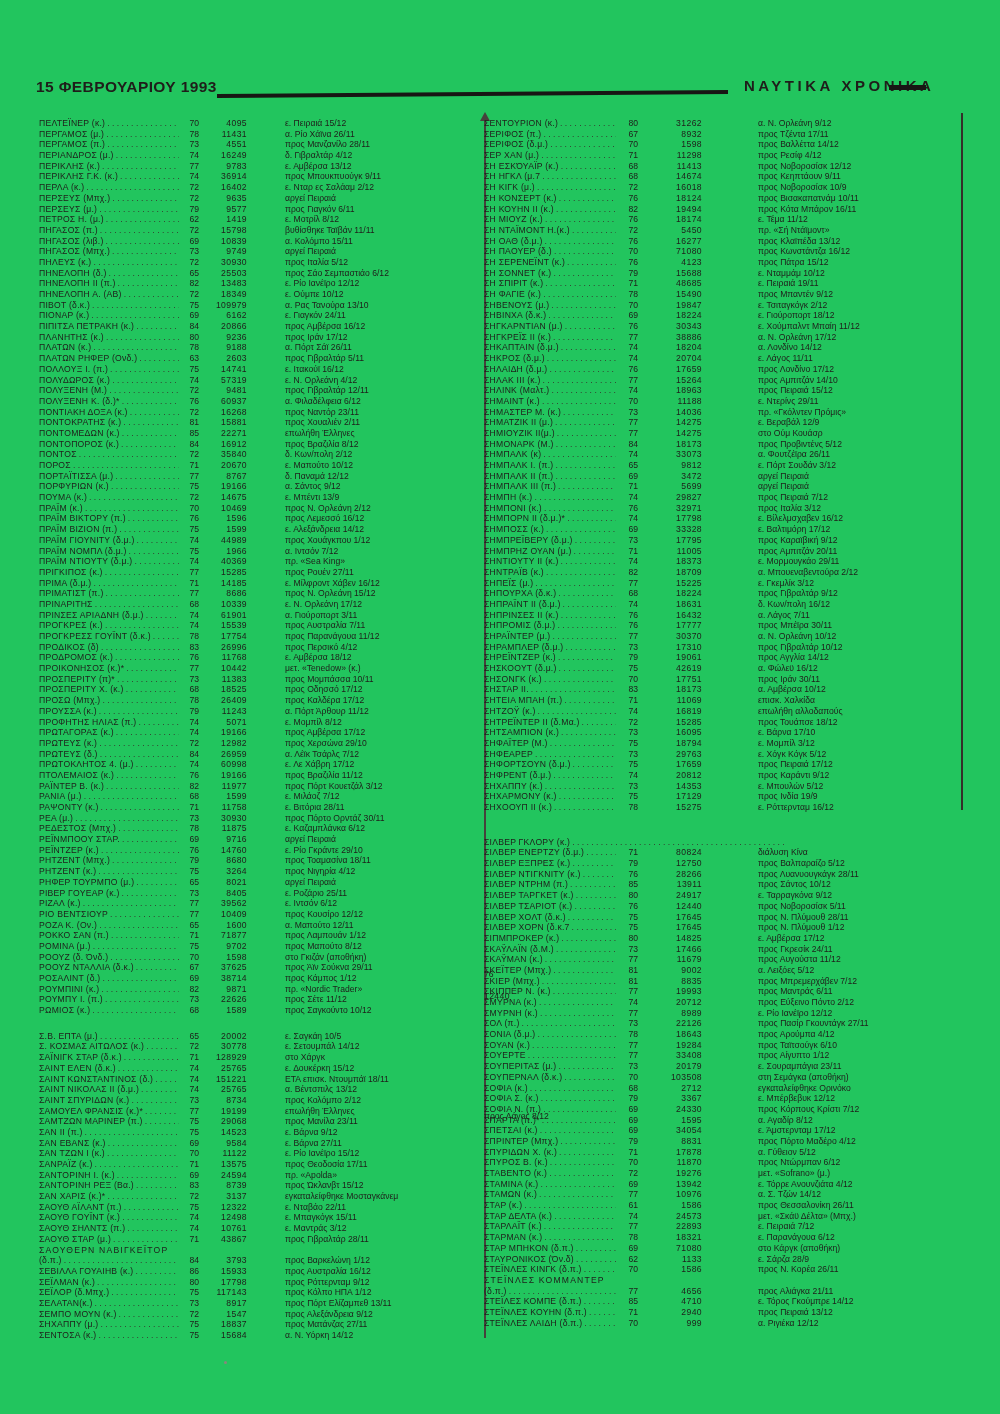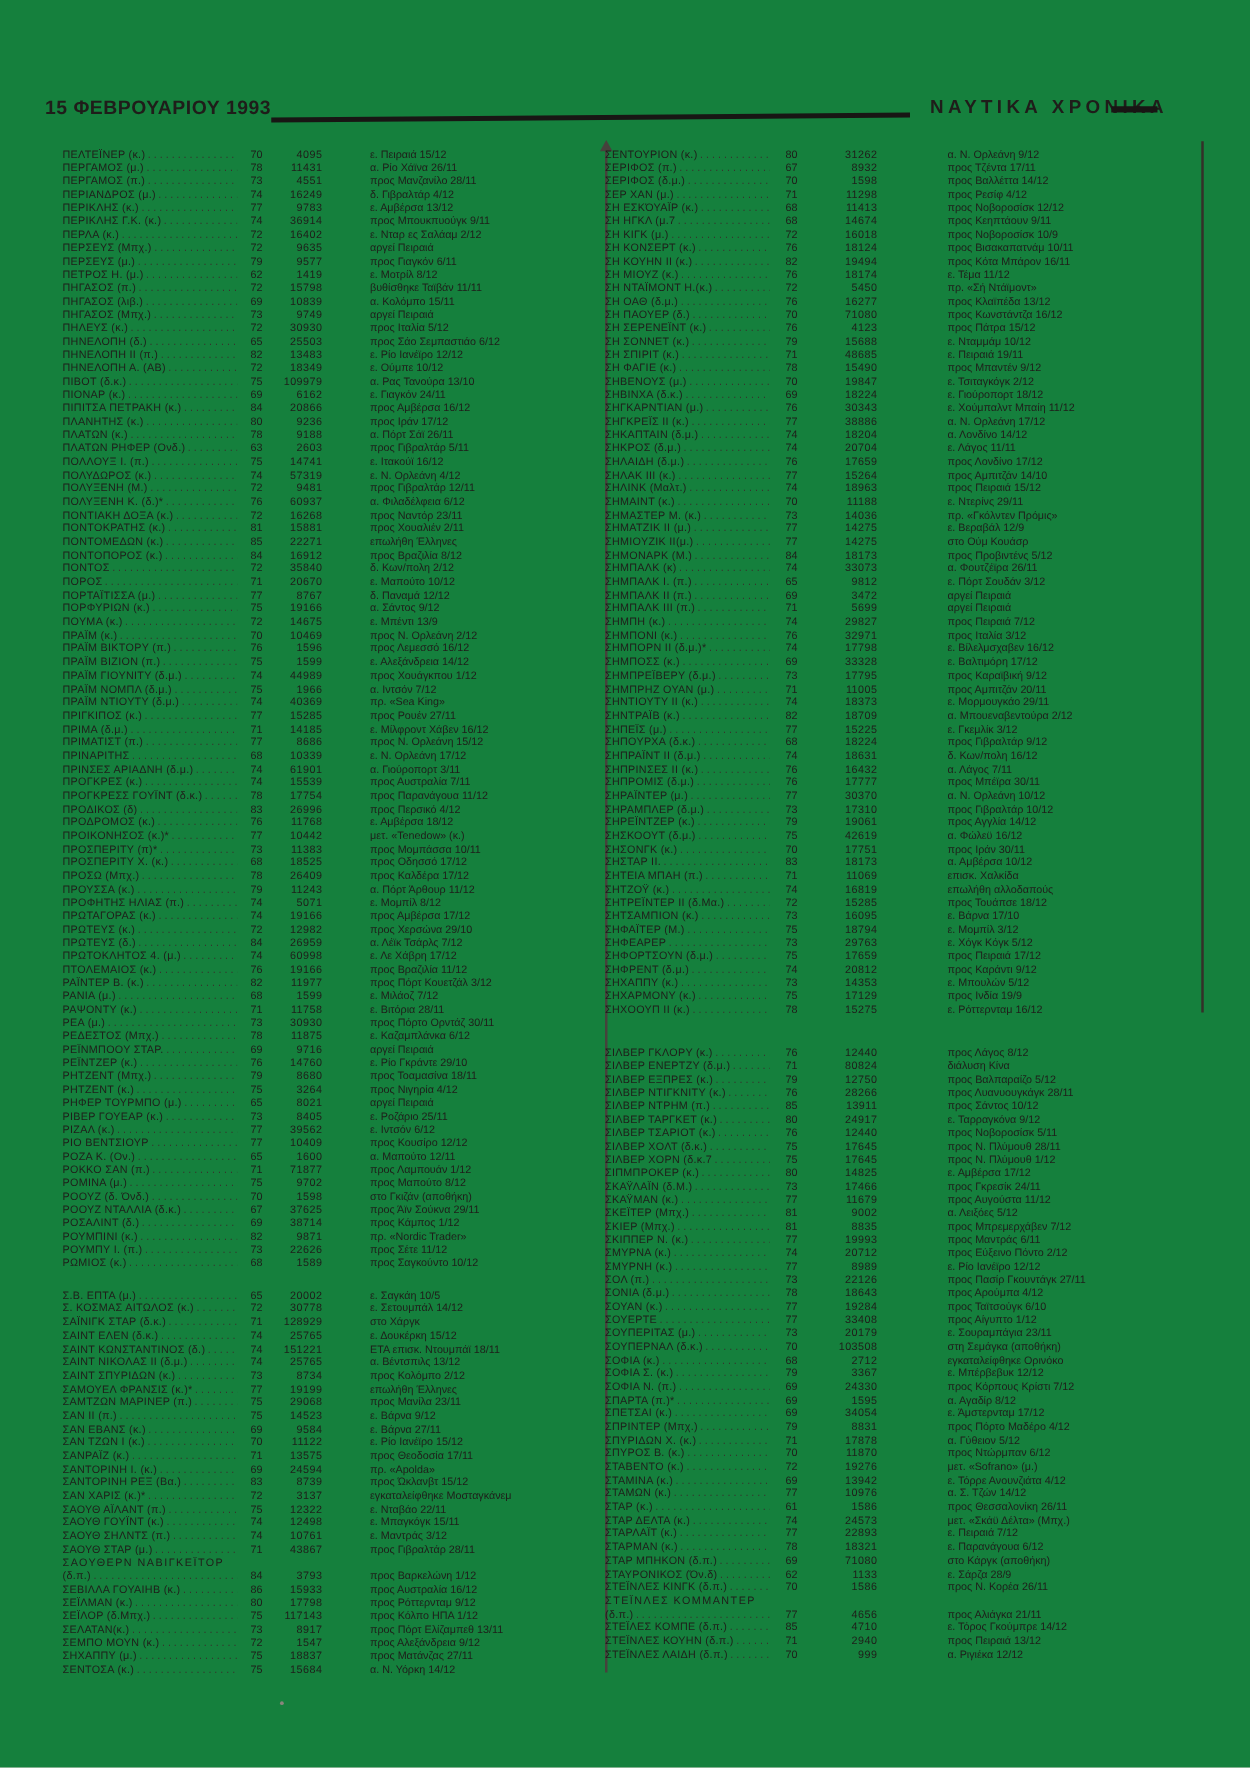--- a/index.html
+++ b/index.html
@@ -1,40 +1,40 @@
 <!DOCTYPE html>
 <html><head>
 <meta charset="utf-8">
 <title>ΝΑΥΤΙΚΑ ΧΡΟΝΙΚΑ — 15 ΦΕΒΡΟΥΑΡΙΟΥ 1993</title>
 <style>
   html,body{margin:0;padding:0;background:#d8d6d0;}
   .page{
     position:relative; width:1000px; height:1414px; margin:0 auto;
-    background:#15803d;
+    background:#22c55e;
     font-family:"Liberation Sans", sans-serif;
     color:#1f1d1a; overflow:hidden;
   }
   
   .hdr-date{position:absolute; left:36px; top:78px; font-size:15.5px; font-weight:bold; letter-spacing:0.4px; white-space:nowrap;}
   .hdr-rule{position:absolute; left:217px; top:92px; width:511px; height:3.5px; background:#181614; transform:rotate(-0.45deg);}
   .hdr-title{position:absolute; left:744px; top:77px; font-size:15px; font-weight:bold; letter-spacing:3.5px; white-space:nowrap;}
   .hdr-dash{position:absolute; left:889px; top:85px; width:37px; height:4.5px; background:#181614;}
   
   .divider{position:absolute; left:484px; top:120px; width:1.7px; height:1218px; background:#46423c;}
   .divider-arrow{position:absolute; left:480px; top:112px; width:0; height:0;
     border-left:5px solid transparent; border-right:5px solid transparent; border-bottom:9px solid #46423c;}
   .edge-rule{position:absolute; left:961px; top:113px; width:2px; height:697px; background:#343029;}
   .speck{position:absolute; left:224px; top:1361px; width:3px; height:3px; border-radius:50%; background:#8a857c;}
   
   .col{position:absolute; top:118px;}
-  #col-left{left:50px;  width:424px;}
+  #col-left{left:39px;  width:424px;}
   #col-right{left:484px; width:462px;}
   .row{display:flex; align-items:baseline; height:10.7px; line-height:10.6px; font-size:8.6px; white-space:nowrap;}
   .row.gap-l{margin-top:15px;}
-  .row.gap-r{margin-top:24px;}
+  .row.gap-r{margin-top:24px;flex-direction:column;}
   .namewrap{flex:0 0 140px; display:flex; overflow:hidden; align-items:baseline;}
   #col-right .namewrap{flex-basis:132px;}
   .nm{white-space:nowrap; letter-spacing:0.25px; margin-right:2px;}
   .leader{flex:1 1 auto; overflow:hidden; white-space:nowrap; color:#37332d;}
   .leader::after{content:". . . . . . . . . . . . . . . . . . . . . . . . . . . . . . . . . . . . . . . . . . . . .";}
   .yr{flex:0 0 20px; text-align:right;}
   #col-right .yr{flex-basis:22px;}
   .ton{flex:0 0 48px; text-align:right; letter-spacing:0.4px;}
   #col-right .ton{flex-basis:64px;}
   .sp{flex:0 0 38px;}

